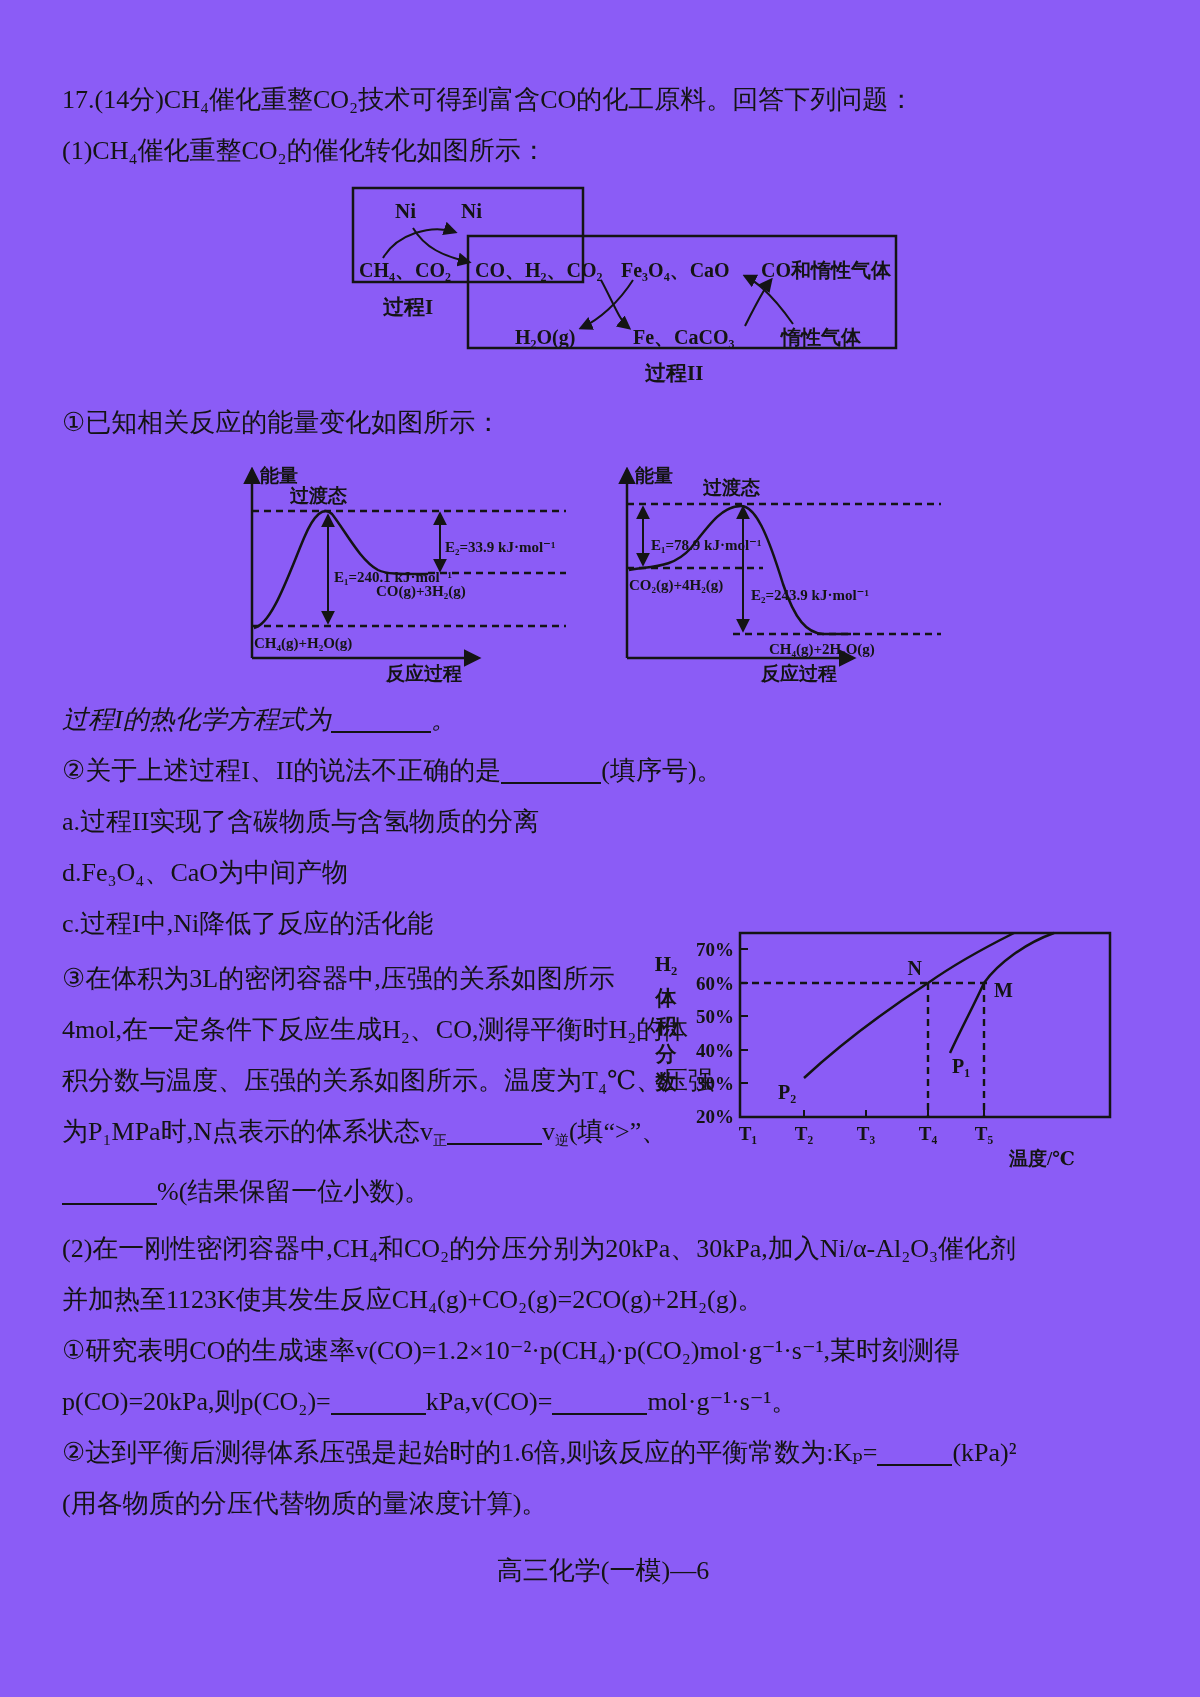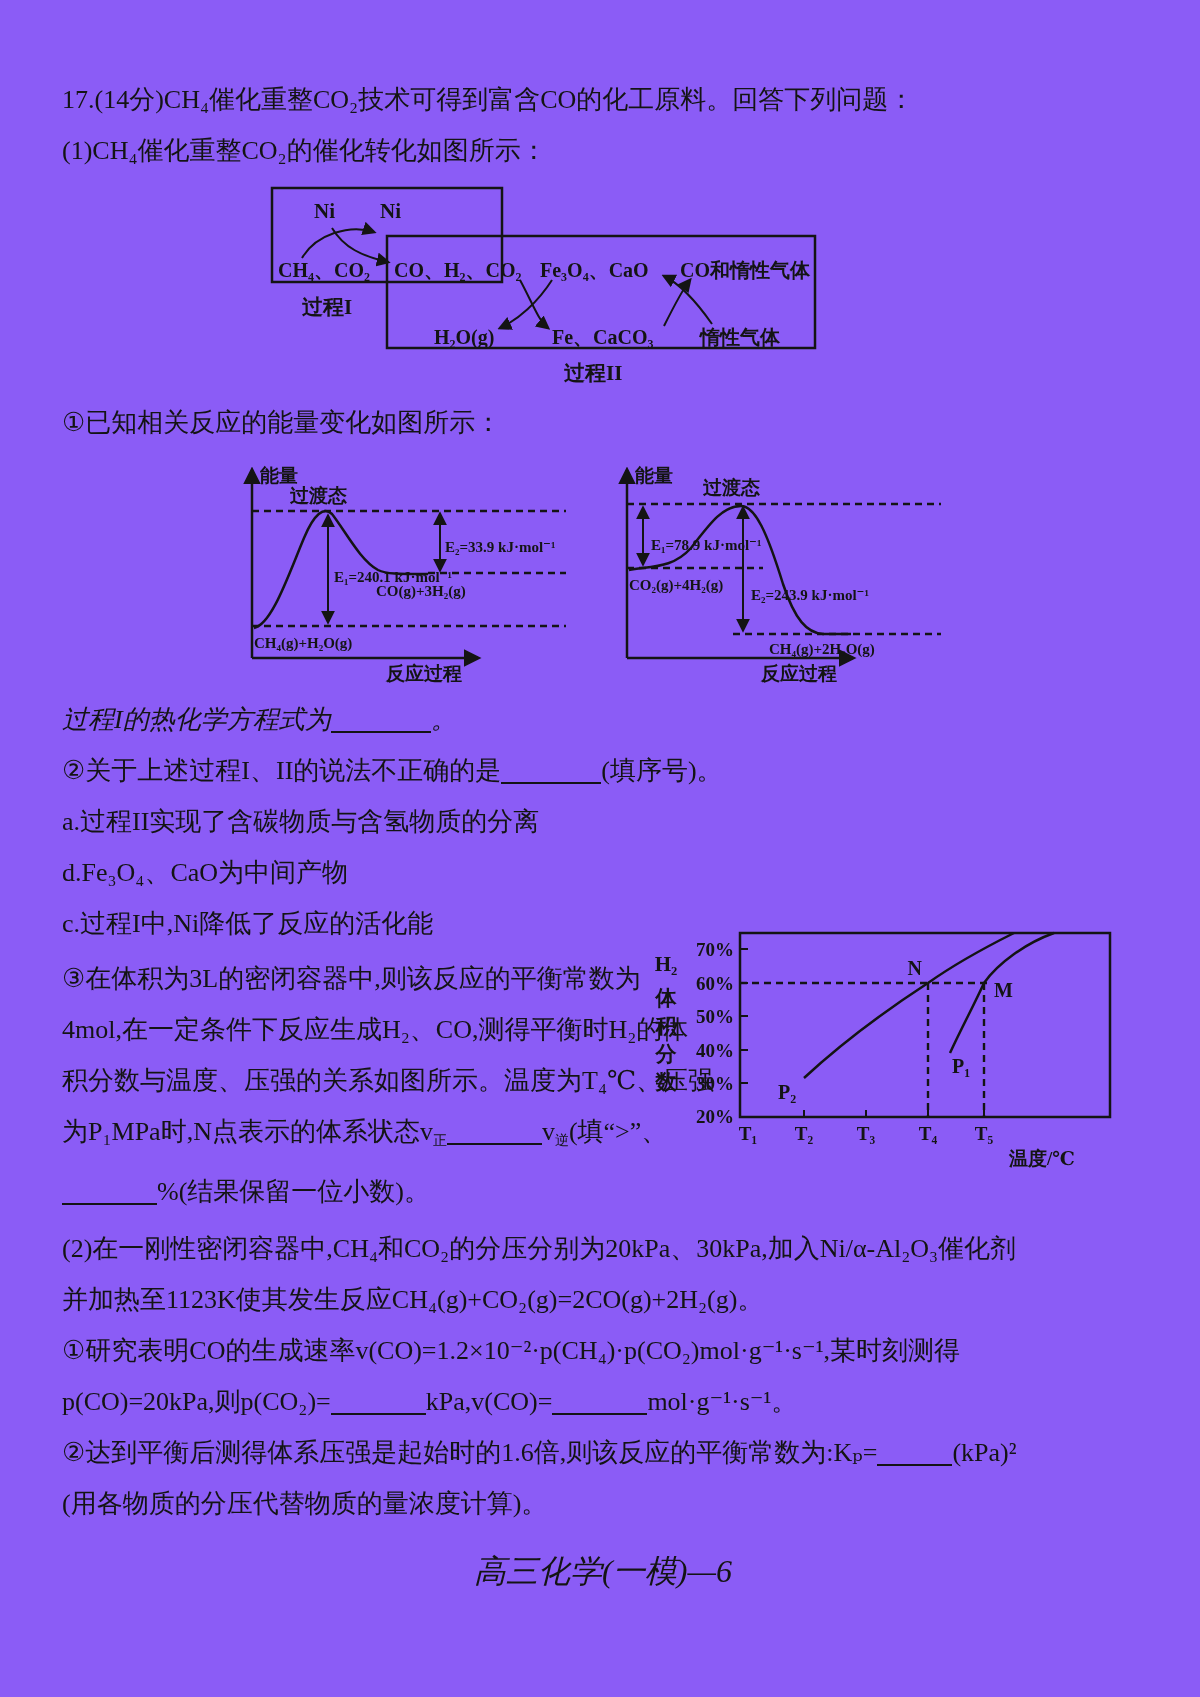--- a/index.html
+++ b/index.html
@@ -8,26 +8,26 @@
     font-family:"Liberation Serif","DejaVu Serif","DejaVu Sans",serif;
     color:#141414; overflow:hidden; margin:0 auto;
   }
   .content { padding:74px 56px 0 62px; font-size:26px; }
   p.line { margin:0; line-height:51px; white-space:nowrap; }
   .ind1 { margin-left:24px; }
   .ind2 { margin-left:48px; }
   .blank { display:inline-block; border-bottom:2px solid #141414; height:26px; vertical-align:-5px; }
   .w75 { width:75px; } .w95 { width:95px; } .w100 { width:100px; }
   .subcn { font-size:14px; vertical-align:-5px; }
-  .process-figure { margin:6px 0 0 140px; }
+  .process-figure { margin:6px 0 0 140px;text-align:center; }
   .energy-row { display:flex; gap:30px; margin:8px 0 0 166px; }
   .q3 { position:relative; margin-top:4px; }
   .q3-graph { position:absolute; top:-28px; right:-6px; }
   .narrow { max-width:645px; }
-  .footer { margin:22px 0 0 0; text-align:center; font-size:32px; line-height:40px;font-style:italic; }
+  .footer { margin:22px 0 0 0; text-align:center; font-size:26px; line-height:40px; }
   svg text { font-family:"Liberation Serif","DejaVu Serif","DejaVu Sans",serif; fill:#141414; font-weight:bold; }
   svg .ln { stroke:#141414; stroke-width:2.5; fill:none; }
   svg .thin { stroke:#141414; stroke-width:2; fill:none; }
   svg .dash { stroke:#141414; stroke-width:2.4; fill:none; stroke-dasharray:7 5; }
 </style>
 </head>
 <body>
 
 <div class="page">
 <div class="content">
@@ -155,21 +155,21 @@
         <text x="298" y="215" font-size="19" text-anchor="middle">T₄</text>
         <text x="354" y="215" font-size="19" text-anchor="middle">T₅</text>
         <text x="412" y="240" font-size="19" text-anchor="middle">温度/℃</text>
 
         <text x="292" y="50" font-size="20" text-anchor="end">N</text>
         <text x="364" y="72" font-size="20">M</text>
         <text x="148" y="174" font-size="20">P₂</text>
         <text x="322" y="148" font-size="20">P₁</text>
       </svg>
     </div>
-    <p class="line ind2 narrow">③在体积为3L的密闭容器中,则该反应的平衡常数为</p>
+    <p class="line ind2 narrow">③在体积为3L的密闭容器中,压强的关系如图所示</p>
     <p class="line narrow">4mol,在一定条件下反应生成H₂、CO,测得平衡时H₂的体</p>
     <p class="line narrow">积分数与温度、压强的关系如图所示。温度为T₄℃、压强</p>
     <p class="line narrow"><span>为P₁MPa时,N点表示的体系状态v</span><span class="subcn">正</span><span class="blank w95"></span><span>v</span><span class="subcn">逆</span><span>(填“&gt;”、</span></p>
     <p class="line"><span class="blank w95"></span><span>%(结果保留一位小数)。</span></p>
   </div>
 
   <p class="line ind2" style="margin-top:6px;">(2)在一刚性密闭容器中,CH₄和CO₂的分压分别为20kPa、30kPa,加入Ni/α-Al₂O₃催化剂</p>
   <p class="line">并加热至1123K使其发生反应CH₄(g)+CO₂(g)=2CO(g)+2H₂(g)。</p>
   <p class="line ind2">①研究表明CO的生成速率v(CO)=1.2×10⁻²·p(CH₄)·p(CO₂)mol·g⁻¹·s⁻¹,某时刻测得</p>
   <p class="line"><span>p(CO)=20kPa,则p(CO₂)=</span><span class="blank w95"></span><span>kPa,v(CO)=</span><span class="blank w95"></span><span>mol·g⁻¹·s⁻¹。</span></p>

